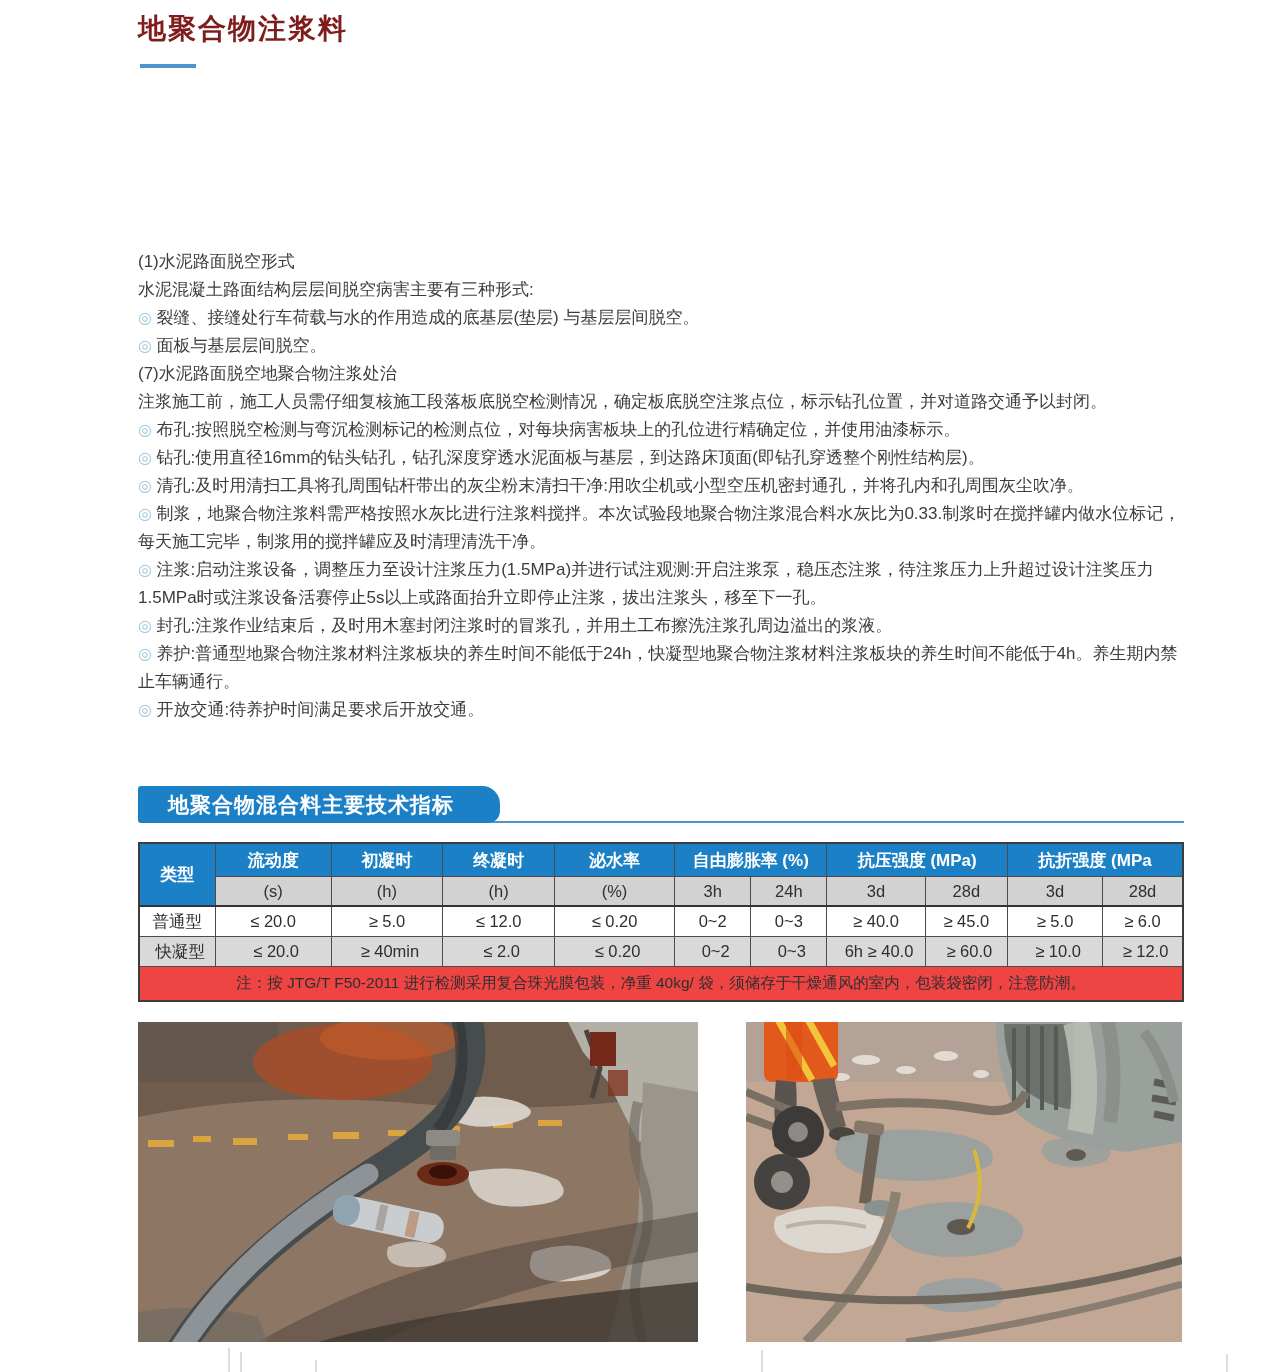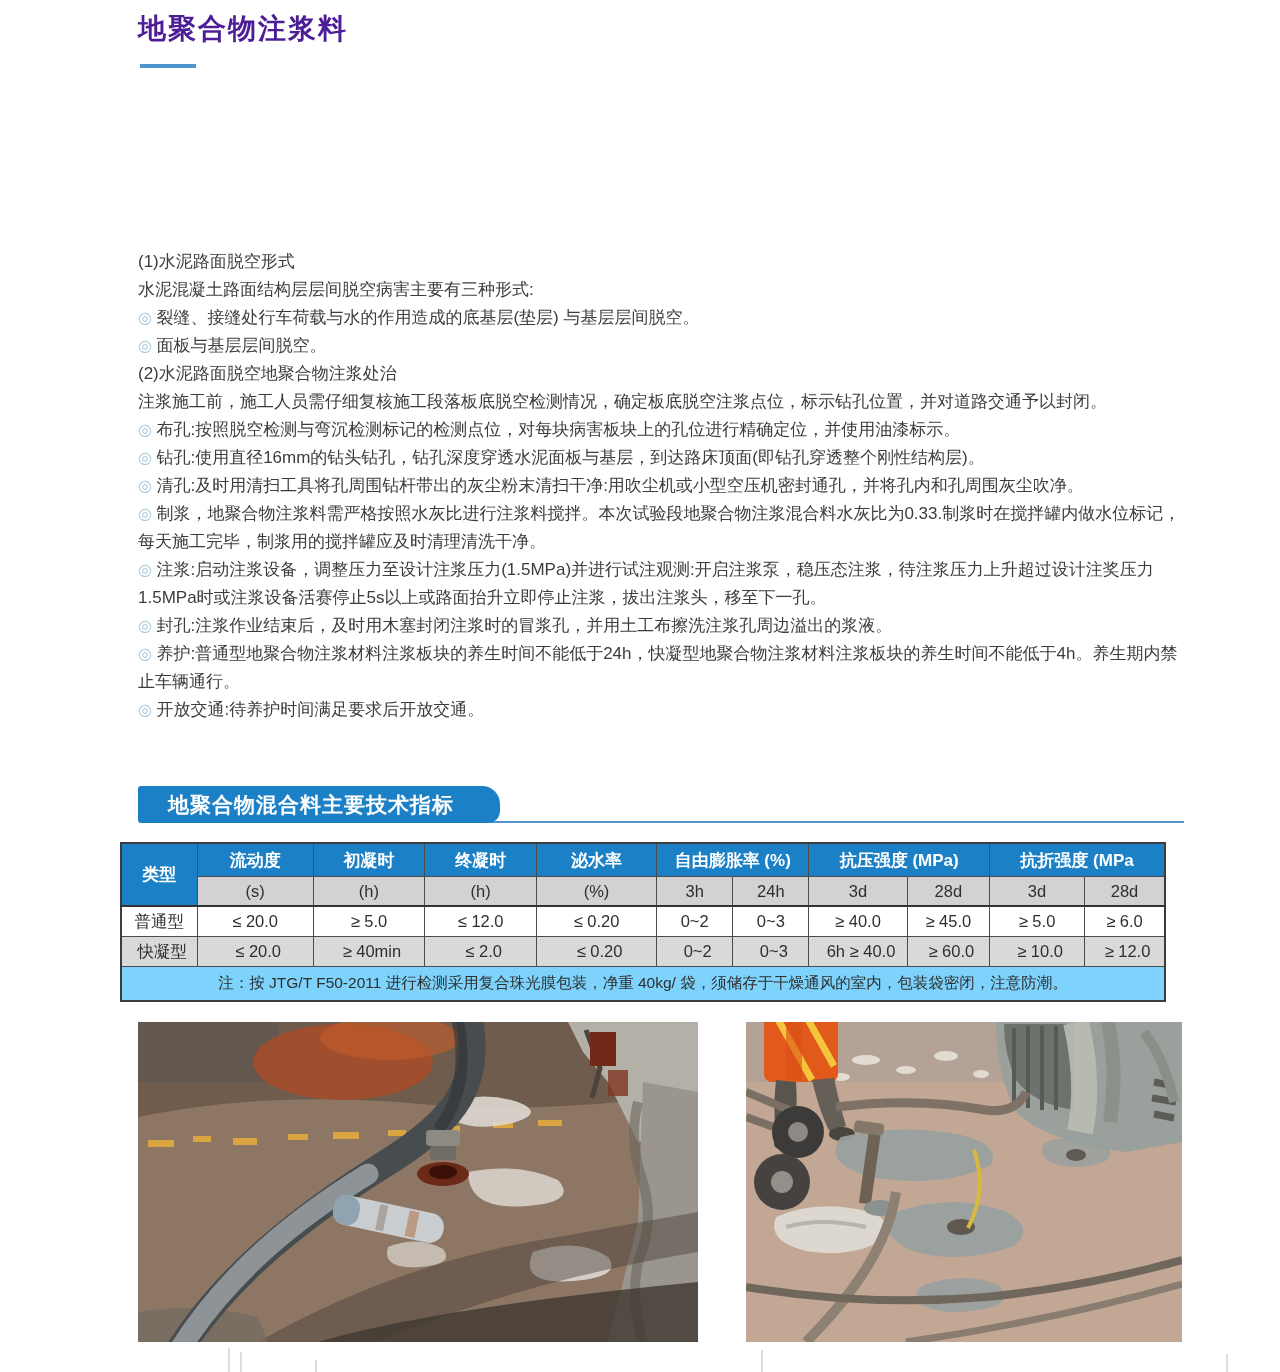--- a/index.html
+++ b/index.html
@@ -1,48 +1,48 @@
 <!DOCTYPE html>
 <html><head>
 <meta charset="utf-8">
 <style>
   html,body{margin:0;padding:0;width:1280px;height:1372px;background:#fff;overflow:hidden;}
   body{font-family:"Liberation Sans","DejaVu Sans",sans-serif;color:#3b3b3b;position:relative;}
   .page{position:absolute;inset:0;background:#fff;}
 
   .title{position:absolute;left:138px;top:10px;margin:0;font-size:28px;font-weight:bold;
-         color:#4c1d95;letter-spacing:2px;}
+         color:#7f1d1d;letter-spacing:2px;}
   .title-dash{position:absolute;left:140px;top:64px;width:56px;height:4px;background:#4e95cd;}
 
   .intro{position:absolute;left:138px;top:104px;width:1046px;margin:0;font-size:17.5px;
          line-height:30px;color:#3f3f3f;text-indent:2em;}
 
   .banner-row{position:absolute;left:138px;width:1046px;height:39px;}
   .banner-row.b1{top:194px;}
   .banner-row.b2{top:786px;}
   .banner-row::after{content:"";position:absolute;left:4px;right:0;bottom:2px;height:2px;
          background:#4e95cd;z-index:0;}
   .banner{position:relative;z-index:1;display:inline-block;background:#1b80c5;color:#fff;
          font-size:21px;font-weight:bold;letter-spacing:1px;line-height:25px;
          padding:6px 46px 6px 30px;border-radius:3px 18px 12px 3px;}
 
   .paragraphs{position:absolute;left:138px;top:248px;width:1048px;font-size:17px;color:#3c3c3c;}
   .paragraphs .line{margin:0;line-height:28px;}
   .bullet{color:#a4c9de;font-size:16px;}
 
-  .spec-table{position:absolute;left:120px;top:842px;width:1046px;border-collapse:collapse;
+  .spec-table{position:absolute;left:138px;top:842px;width:1046px;border-collapse:collapse;
          table-layout:fixed;font-size:16.5px;color:#2f2f2f;border:2px solid #3d3d3d;}
   .spec-table th,.spec-table td{border:1px solid #4c4c4c;text-align:center;vertical-align:middle;
          padding:0;overflow:hidden;white-space:nowrap;}
   .spec-table thead{border-bottom:2px solid #333;}
   .spec-table th.blue{background:#1b80c5;color:#fff;font-weight:bold;font-size:17px;height:32px;}
   .spec-table th.sub{background:#d2d2d2;font-weight:normal;height:28px;}
   .spec-table tbody tr.r0 td{background:#fff;height:29px;}
   .spec-table tbody tr.r1 td{background:#d9d9d9;height:29px;padding-left:6px;}
-  .spec-table td.note{background:#7dd3fc;height:33px;font-size:15.5px;white-space:normal;}
+  .spec-table td.note{background:#ef4444;height:33px;font-size:15.5px;white-space:normal;}
 
   .photo{position:absolute;top:1022px;height:320px;overflow:hidden;}
   .photo svg{display:block;width:100%;height:100%;}
   .photo-left{left:138px;width:560px;}
   .photo-right{left:746px;width:436px;}
 
   .artifact{position:absolute;background:#dcdcdc;width:2px;}
 </style>
 </head>
 <body>
@@ -52,21 +52,21 @@
   <h1 class="title">地聚合物注浆料</h1>
   <div class="title-dash"></div>
 
 
 
   <div class="paragraphs">
       <p class="line">(1)水泥路面脱空形式</p>
       <p class="line">水泥混凝土路面结构层层间脱空病害主要有三种形式:</p>
       <p class="line"><span class="bullet">◎ </span>裂缝、接缝处行车荷载与水的作用造成的底基层(垫层) 与基层层间脱空。</p>
       <p class="line"><span class="bullet">◎ </span>面板与基层层间脱空。</p>
-      <p class="line">(2)水泥路面脱空地聚合物注浆处治</p>
+      <p class="line">(7)水泥路面脱空地聚合物注浆处治</p>
       <p class="line">注浆施工前，施工人员需仔细复核施工段落板底脱空检测情况，确定板底脱空注浆点位，标示钻孔位置，并对道路交通予以封闭。</p>
       <p class="line"><span class="bullet">◎ </span>布孔:按照脱空检测与弯沉检测标记的检测点位，对每块病害板块上的孔位进行精确定位，并使用油漆标示。</p>
       <p class="line"><span class="bullet">◎ </span>钻孔:使用直径16mm的钻头钻孔，钻孔深度穿透水泥面板与基层，到达路床顶面(即钻孔穿透整个刚性结构层)。</p>
       <p class="line"><span class="bullet">◎ </span>清孔:及时用清扫工具将孔周围钻杆带出的灰尘粉末清扫干净:用吹尘机或小型空压机密封通孔，并将孔内和孔周围灰尘吹净。</p>
       <p class="line"><span class="bullet">◎ </span>制浆，地聚合物注浆料需严格按照水灰比进行注浆料搅拌。本次试验段地聚合物注浆混合料水灰比为0.33.制浆时在搅拌罐内做水位标记，每天施工完毕，制浆用的搅拌罐应及时清理清洗干净。</p>
       <p class="line"><span class="bullet">◎ </span>注浆:启动注浆设备，调整压力至设计注浆压力(1.5MPa)并进行试注观测:开启注浆泵，稳压态注浆，待注浆压力上升超过设计注奖压力1.5MPa时或注浆设备活赛停止5s以上或路面抬升立即停止注浆，拔出注浆头，移至下一孔。</p>
       <p class="line"><span class="bullet">◎ </span>封孔:注浆作业结束后，及时用木塞封闭注浆时的冒浆孔，并用土工布擦洗注浆孔周边溢出的浆液。</p>
       <p class="line"><span class="bullet">◎ </span>养护:普通型地聚合物注浆材料注浆板块的养生时间不能低于24h，快凝型地聚合物注浆材料注浆板块的养生时间不能低于4h。养生期内禁止车辆通行。</p>
       <p class="line"><span class="bullet">◎ </span>开放交通:待养护时间满足要求后开放交通。</p>
     </div>

